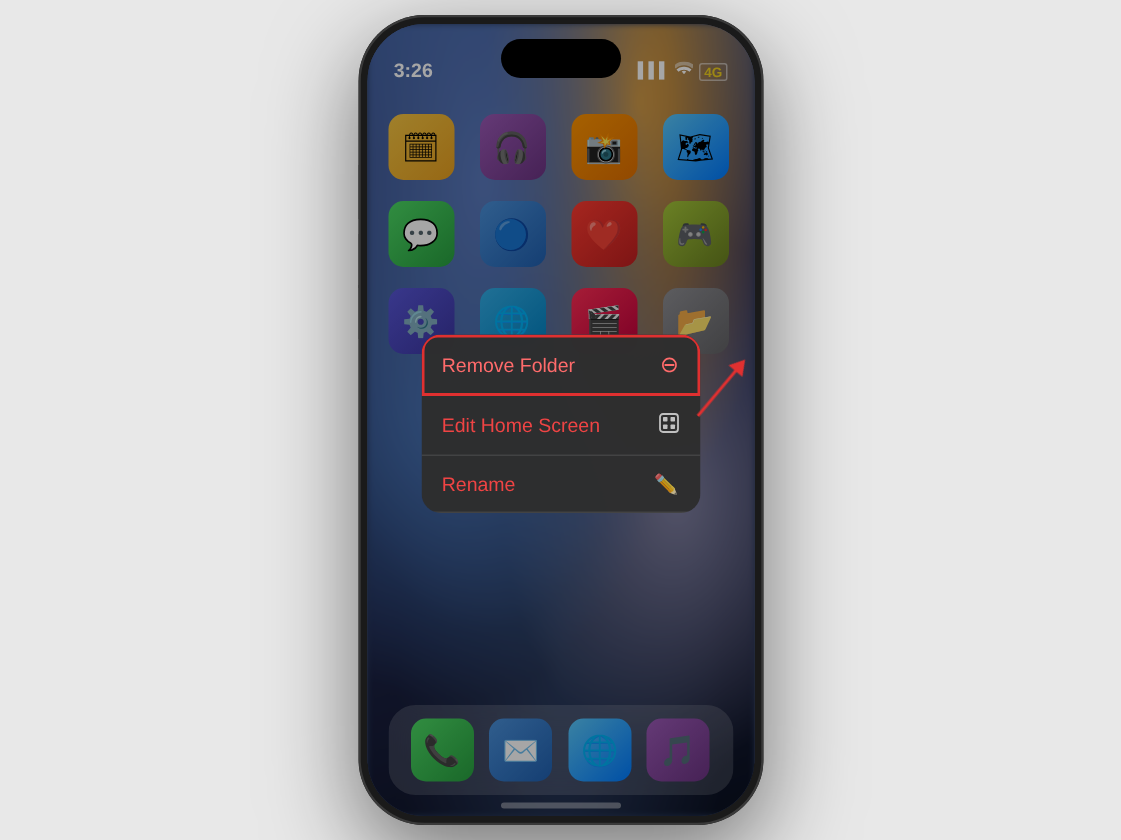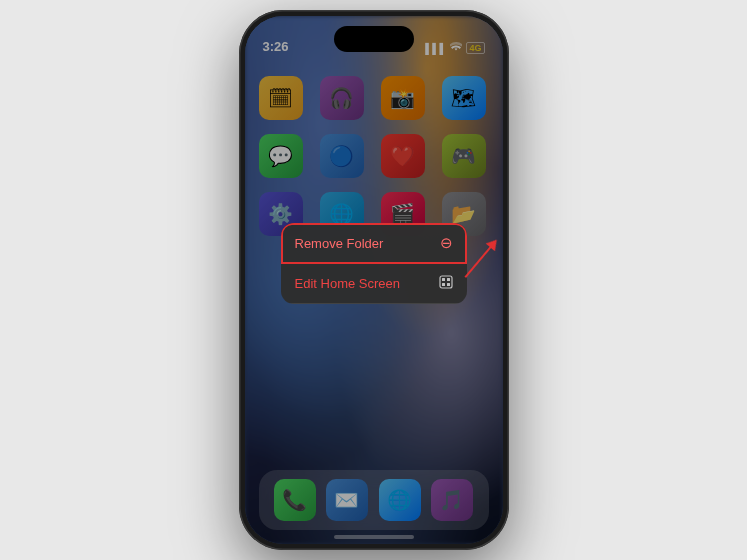--- a/index.html
+++ b/index.html
@@ -325,20 +325,24 @@
           <svg width="14" height="14" viewBox="0 0 14 14" fill="rgba(255,255,255,0.7)">
             <rect x="1" y="1" width="12" height="12" rx="2" fill="none" stroke="rgba(255,255,255,0.7)" stroke-width="1.2"></rect>
             <rect x="3" y="3" width="3" height="3" rx="0.5"></rect>
             <rect x="8" y="3" width="3" height="3" rx="0.5"></rect>
             <rect x="3" y="8" width="3" height="3" rx="0.5"></rect>
             <rect x="8" y="8" width="3" height="3" rx="0.5"></rect>
           </svg>
         </span>
       </div>
 
+      <div class="menu-item" style="border-bottom: 1px solid rgba(255,255,255,0.1);">
+        <span class="menu-item-text">Rename</span>
+        <span class="menu-item-icon" style="font-size:13px;">✏️</span>
+      </div>
 
     </div>
 
     <div class="red-arrow" style="position:absolute; top:218px; right:16px; z-index:200; transform: rotate(220deg);">
       <div class="arrow-line"></div>
       <div class="arrow-head"></div>
     </div>
 
     <div class="dock">
       <div class="dock-icon app-green" style="font-size:20px;">📞</div>

